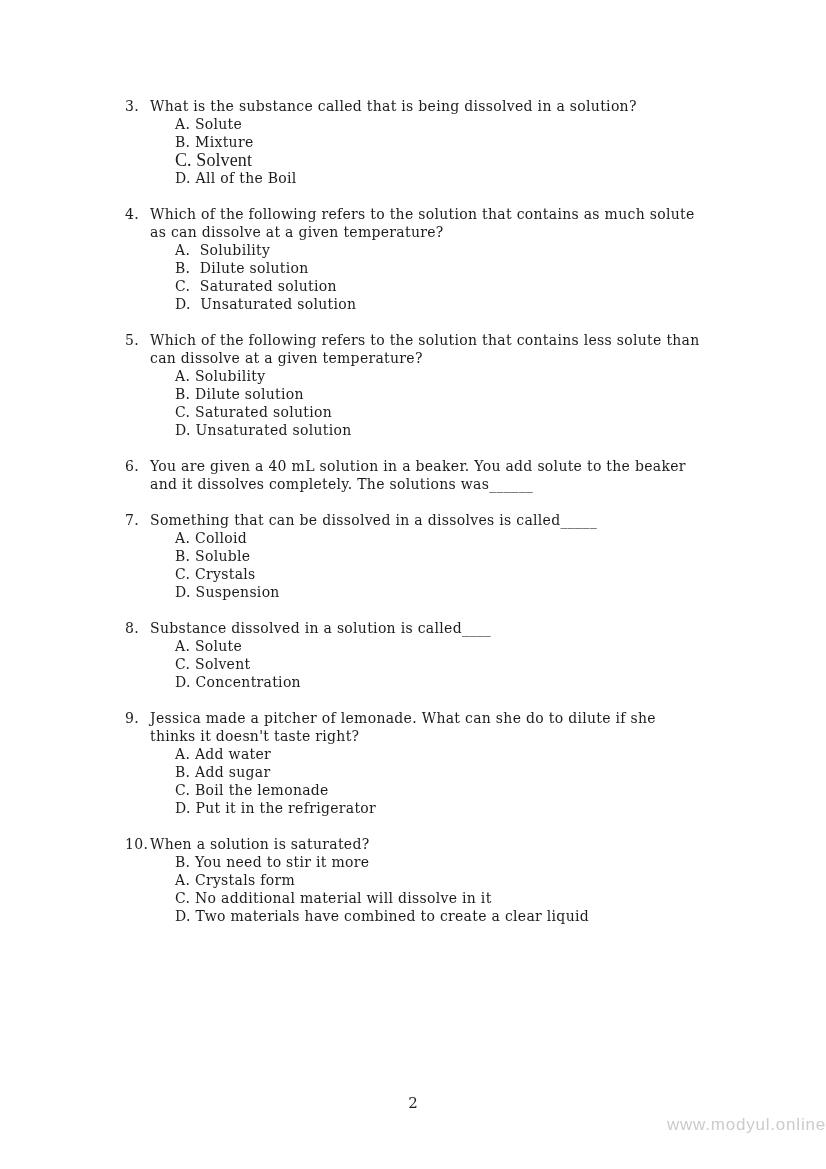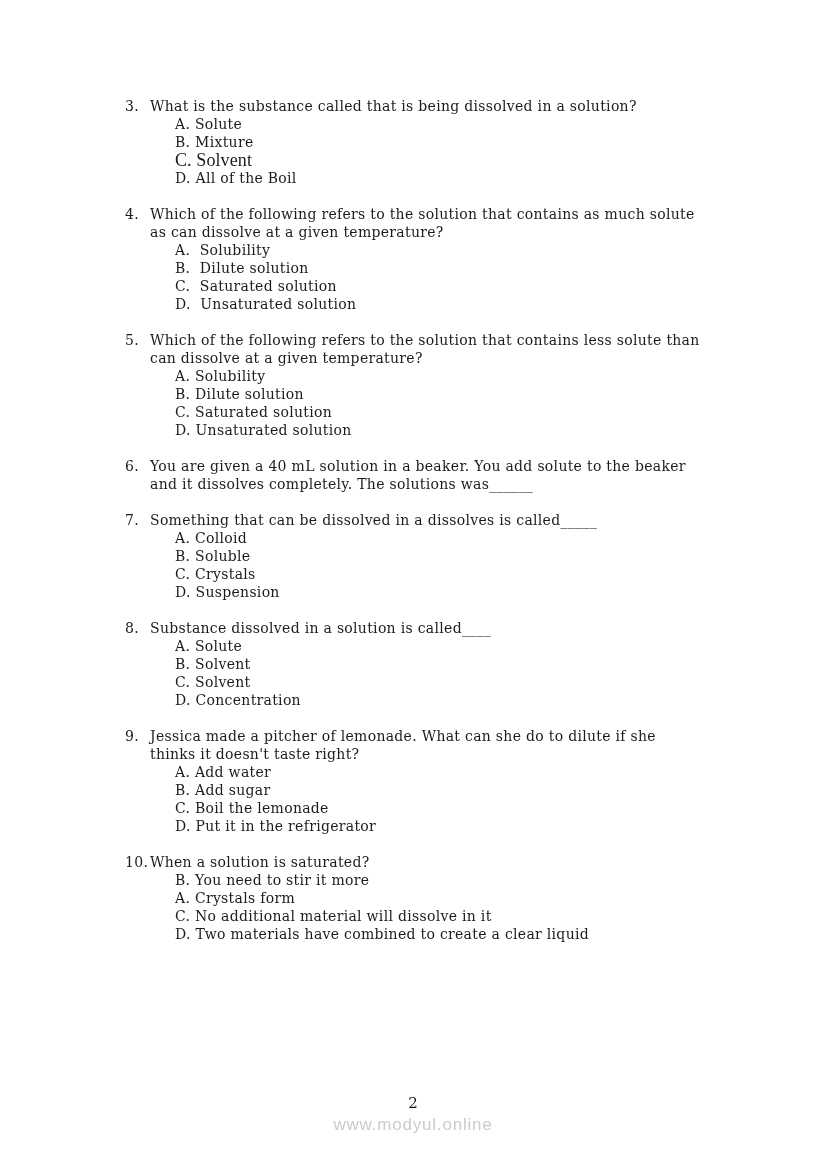--- a/index.html
+++ b/index.html
@@ -52,21 +52,21 @@
     text-align: center;
     font-size: 15px;
     line-height: 18px;
     color: #1c1c1c;
   }
   .watermark {
     position: absolute;
     top: 1115px;
     left: 0;
     width: 826px;
-    text-align: center;
+    text-align: right;
     font-family: "Liberation Sans", sans-serif;
     font-size: 17px;
     line-height: 20px;
     color: #cbcbcb;
     letter-spacing: 0.8px;
   }
 </style>
 </head>
 <body>
 
@@ -109,21 +109,21 @@
       <span class="q-text">Something that can be dissolved in a dissolves is called_____</span>
     </div>
     <div class="options"><div class="option">A. Colloid</div><div class="option">B. Soluble</div><div class="option">C. Crystals</div><div class="option">D. Suspension</div></div>
   </div>
 
   <div class="question">
     <div class="q-head">
       <span class="q-num">8.</span>
       <span class="q-text">Substance dissolved in a solution is called____</span>
     </div>
-    <div class="options"><div class="option">A. Solute</div><div class="option">B. Solvent</div><div class="option">C. Solvent</div><div class="option">D. Concentration</div></div>
+    <div class="options"><div class="option">A. Solute</div><div class="option">C. Solvent</div><div class="option">D. Concentration</div></div>
   </div>
 
   <div class="question">
     <div class="q-head">
       <span class="q-num">9.</span>
       <span class="q-text">Jessica made a pitcher of lemonade. What can she do to dilute if she thinks it doesn't taste right?</span>
     </div>
     <div class="options"><div class="option">A. Add water</div><div class="option">B. Add sugar</div><div class="option">C. Boil the lemonade</div><div class="option">D. Put it in the refrigerator</div></div>
   </div>
 

